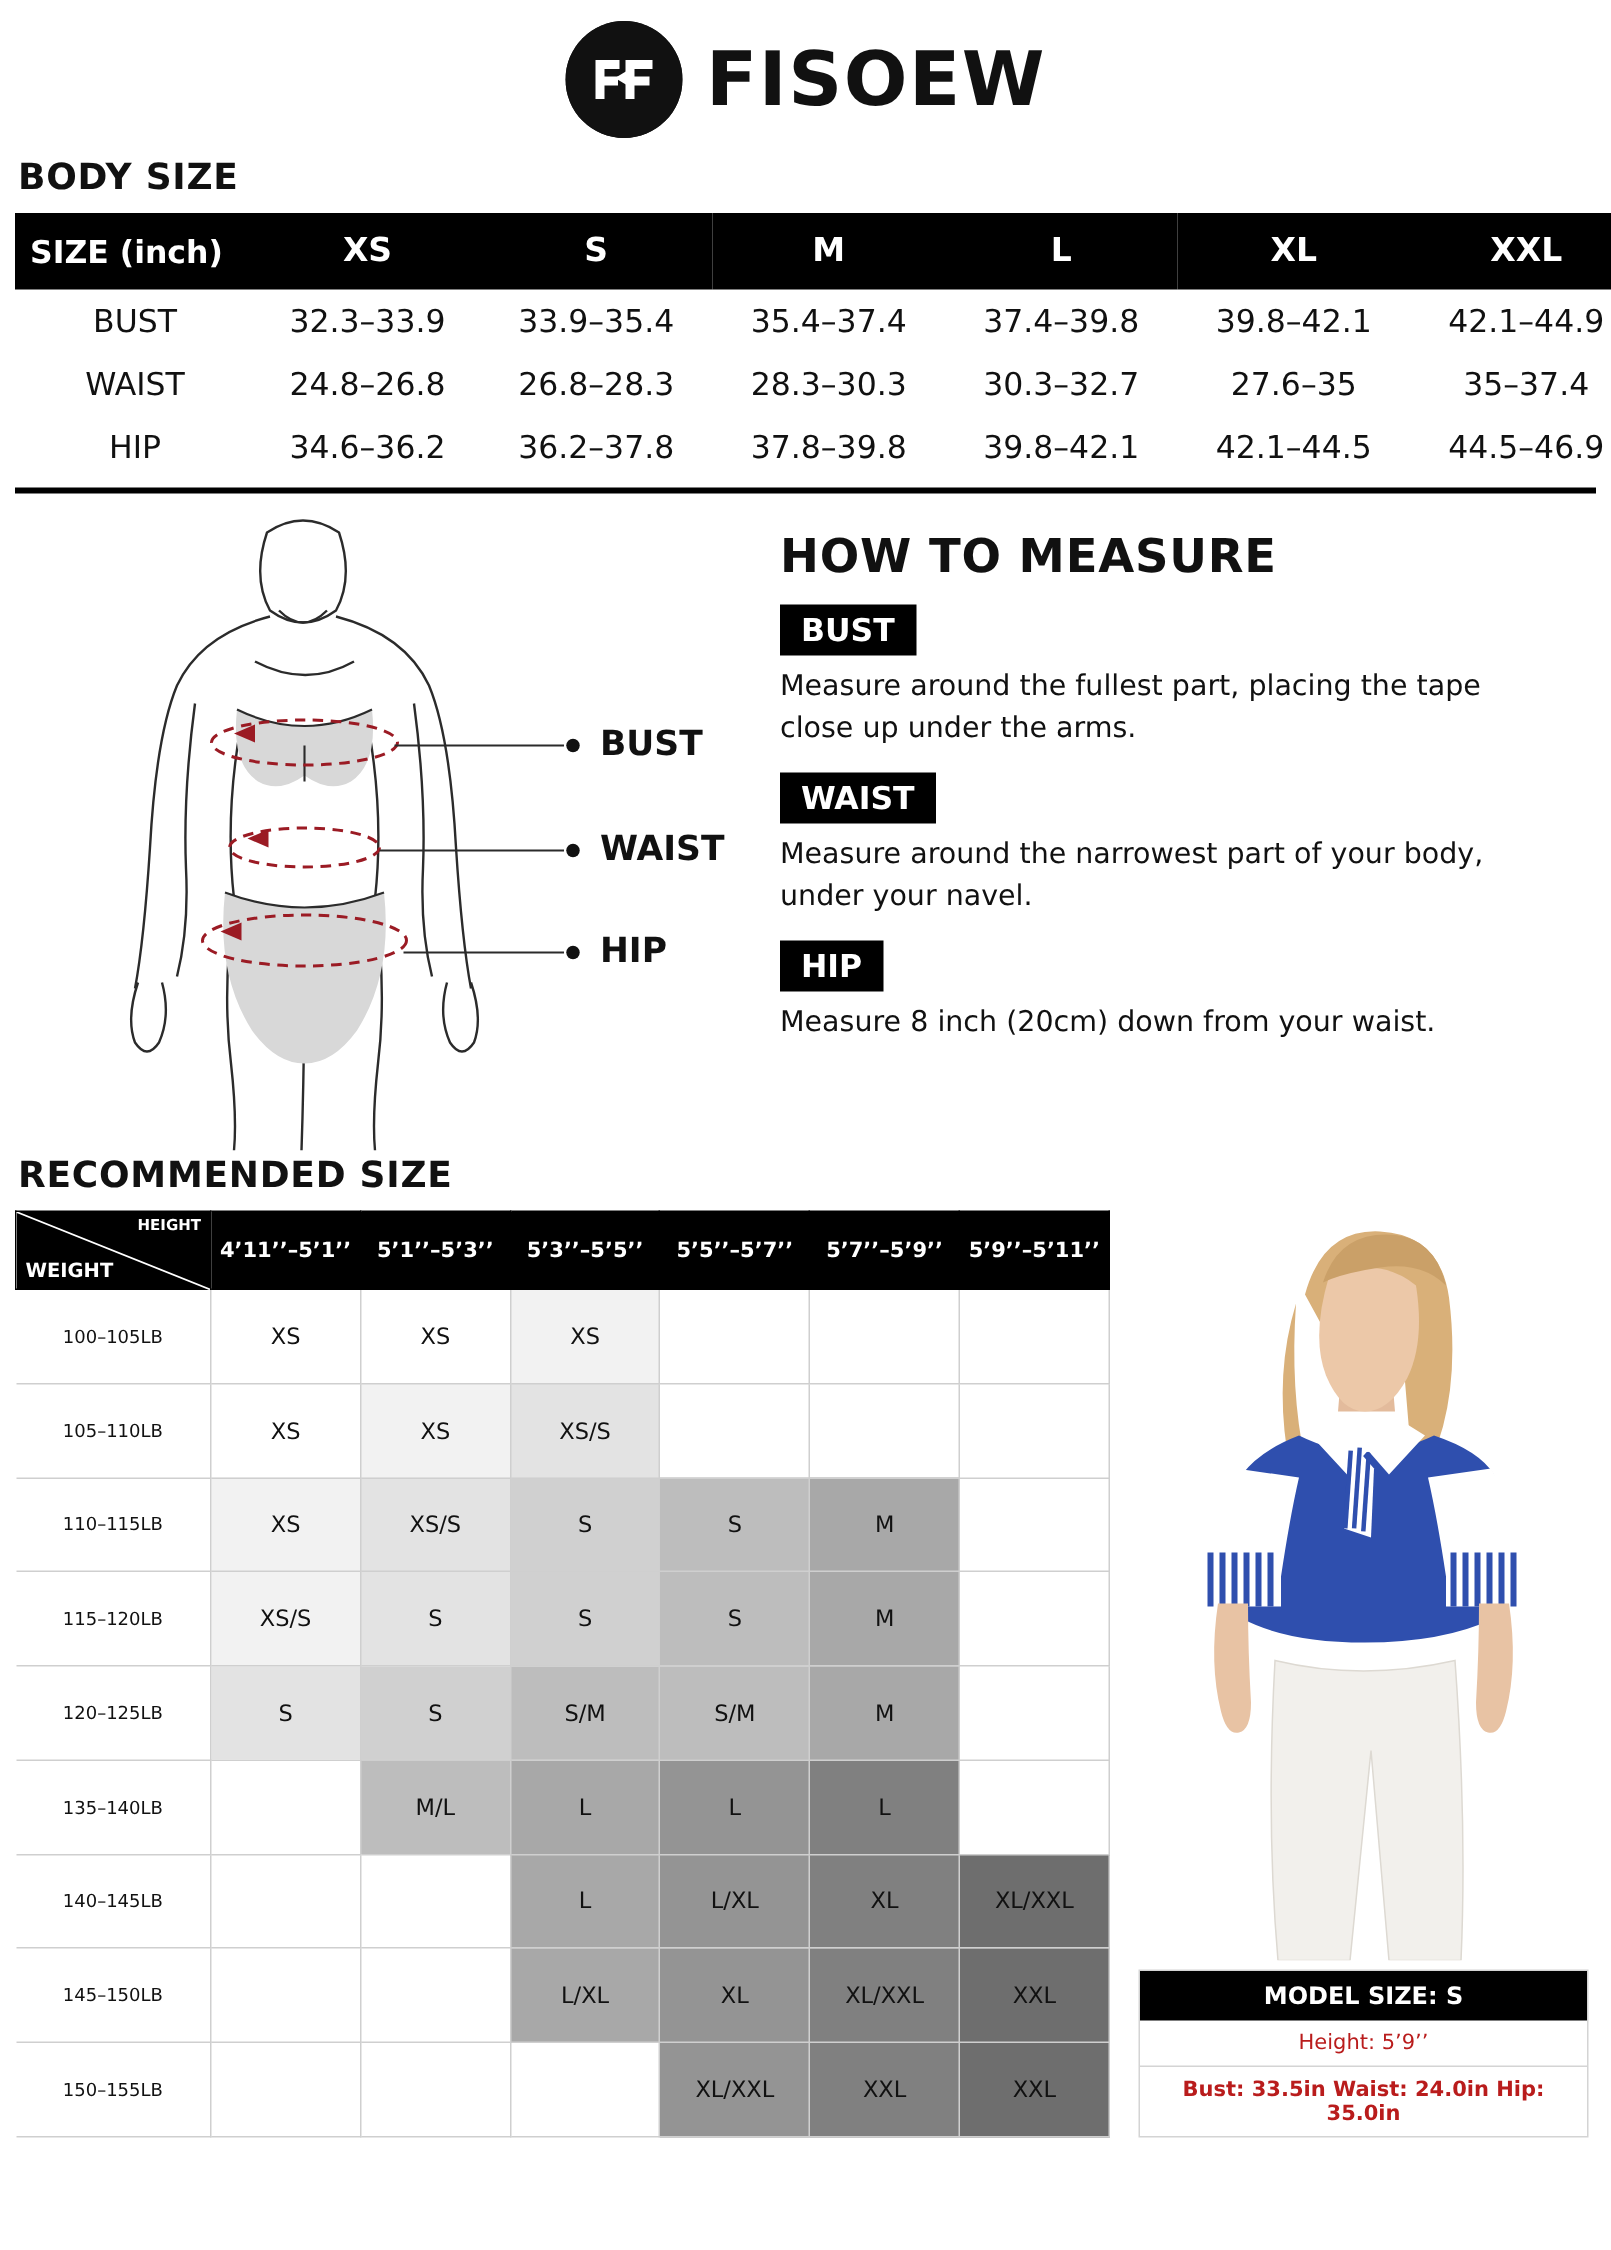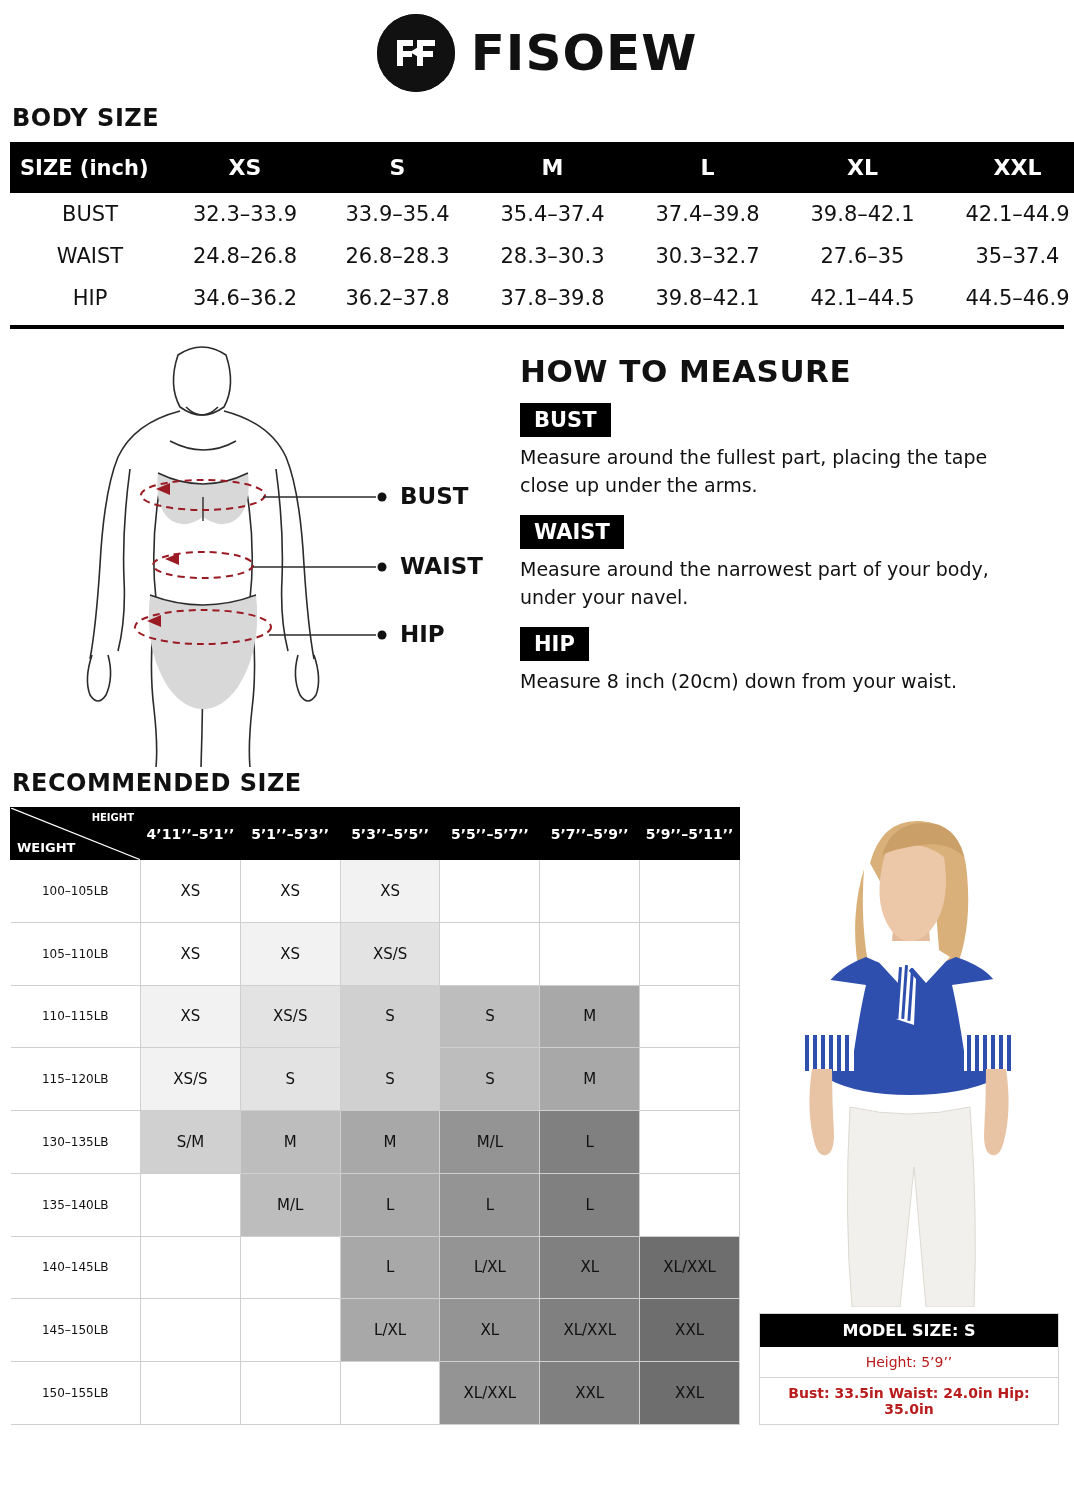--- a/index.html
+++ b/index.html
@@ -423,26 +423,26 @@
         <tr>
           <td class="wlabel">115–120LB</td>
           <td class="sh-1">XS/S</td>
           <td class="sh-2">S</td>
           <td class="sh-3">S</td>
           <td class="sh-4">S</td>
           <td class="sh-5">M</td>
           <td class="sh-0"></td>
         </tr>
         <tr>
-          <td class="wlabel">130–135LB</td>
-          <td class="sh-3">S/M</td>
-          <td class="sh-4">M</td>
+          <td class="wlabel">120–125LB</td>
+          <td class="sh-2">S</td>
+          <td class="sh-3">S</td>
+          <td class="sh-4">S/M</td>
+          <td class="sh-4">S/M</td>
           <td class="sh-5">M</td>
-          <td class="sh-6">M/L</td>
-          <td class="sh-7">L</td>
           <td class="sh-0"></td>
         </tr>
         <tr>
           <td class="wlabel">135–140LB</td>
           <td class="sh-0"></td>
           <td class="sh-4">M/L</td>
           <td class="sh-5">L</td>
           <td class="sh-6">L</td>
           <td class="sh-7">L</td>
           <td class="sh-0"></td>

